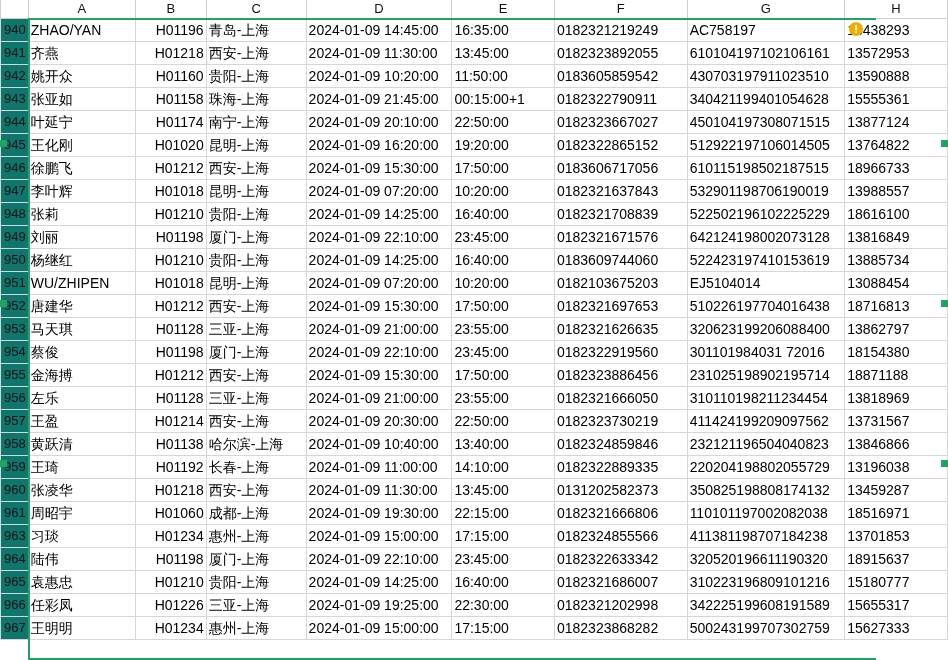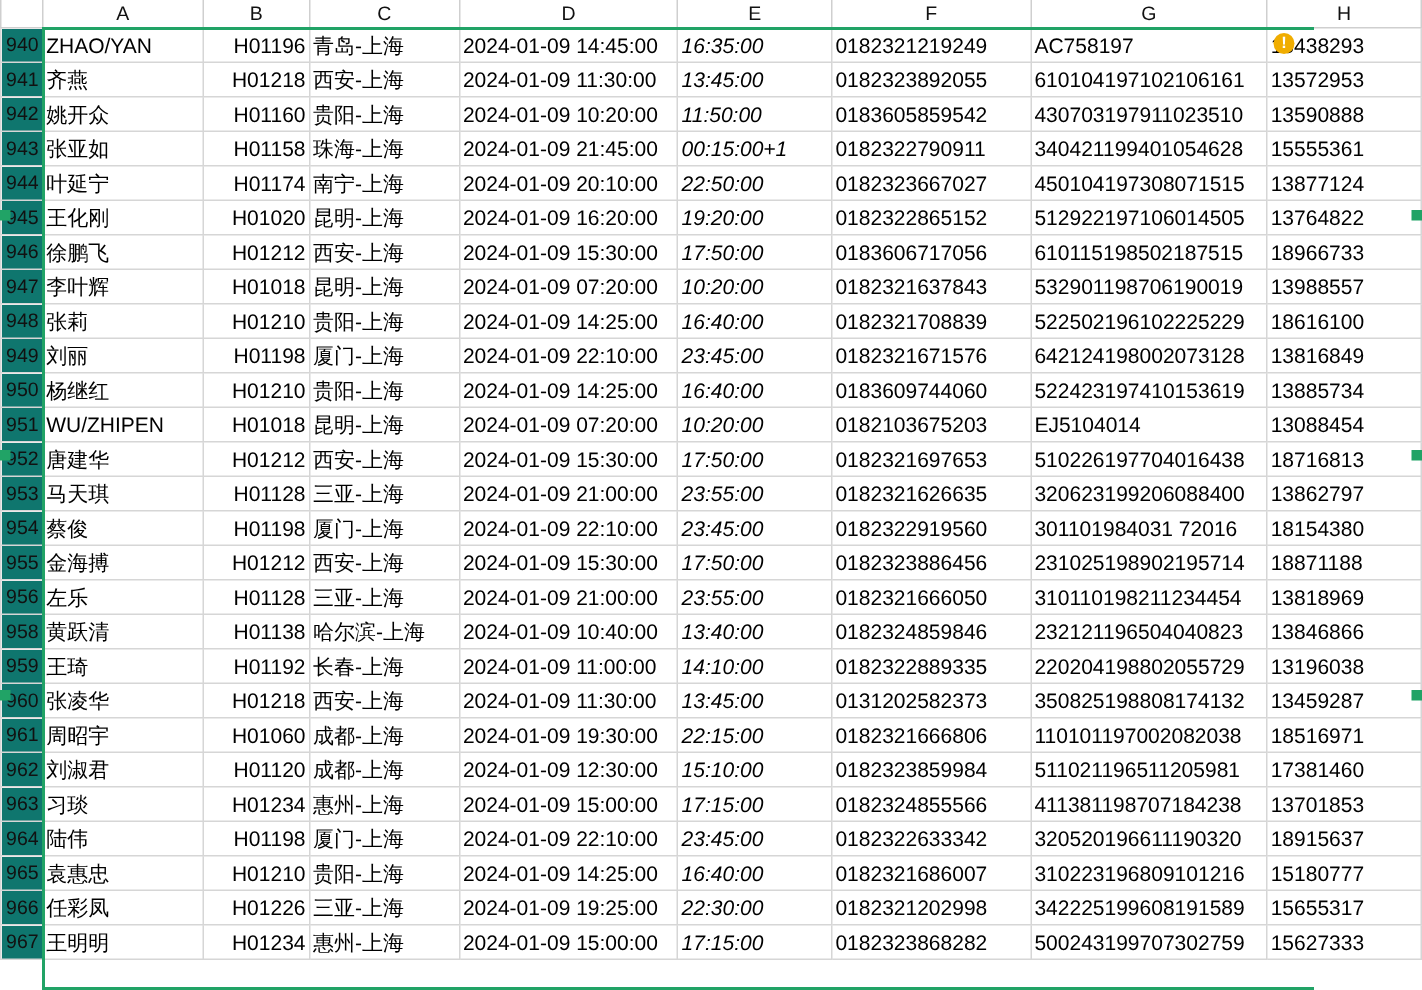--- a/index.html
+++ b/index.html
@@ -50,21 +50,21 @@
     padding-right: 3px;
     font-size: 13px;
     border: 1px solid #cfcfcf;
     border-left: none;
     width: 28px;
   }
   td.c-a { width: 112px; text-align: left; margin-left: 20px; }
   td.c-b { width: 74px;  text-align: right; }
   td.c-c { width: 104px; text-align: left; }
   td.c-d { width: 148px; text-align: left; }
-  td.c-e { width: 108px; text-align: left; font-style: italic; }
+  td.c-e { width: 108px; text-align: left; }
   td.c-f { width: 138px; text-align: left; }
   td.c-g { width: 160px; text-align: left; }
   td.c-h { width: 110px; text-align: left; }
 
   th.h-rownum { width: 28px; background: #ffffff; border-left:none; }
   th.h-a { width: 112px; }
   th.h-b { width: 74px; }
   th.h-c { width: 104px; }
   th.h-d { width: 148px; }
   th.h-e { width: 108px; }
@@ -308,20 +308,31 @@
           <td class="c-a">左乐</td>
           <td class="c-b">H01128</td>
           <td class="c-c">三亚-上海</td>
           <td class="c-d">2024-01-09 21:00:00</td>
           <td class="c-e">23:55:00</td>
           <td class="c-f">0182321666050</td>
           <td class="c-g">310110198211234454</td>
           <td class="c-h">13818969</td>
         </tr>
         <tr>
+          <td class="rownum">957</td>
+          <td class="c-a">王盈</td>
+          <td class="c-b">H01214</td>
+          <td class="c-c">西安-上海</td>
+          <td class="c-d">2024-01-09 20:30:00</td>
+          <td class="c-e">22:50:00</td>
+          <td class="c-f">0182323730219</td>
+          <td class="c-g">411424199209097562</td>
+          <td class="c-h">13731567</td>
+        </tr>
+        <tr>
           <td class="rownum">958</td>
           <td class="c-a">黄跃清</td>
           <td class="c-b">H01138</td>
           <td class="c-c">哈尔滨-上海</td>
           <td class="c-d">2024-01-09 10:40:00</td>
           <td class="c-e">13:40:00</td>
           <td class="c-f">0182324859846</td>
           <td class="c-g">232121196504040823</td>
           <td class="c-h">13846866</td>
         </tr>
@@ -352,31 +363,20 @@
           <td class="c-a">周昭宇</td>
           <td class="c-b">H01060</td>
           <td class="c-c">成都-上海</td>
           <td class="c-d">2024-01-09 19:30:00</td>
           <td class="c-e">22:15:00</td>
           <td class="c-f">0182321666806</td>
           <td class="c-g">110101197002082038</td>
           <td class="c-h">18516971</td>
         </tr>
         <tr>
-          <td class="rownum">962</td>
-          <td class="c-a">刘淑君</td>
-          <td class="c-b">H01120</td>
-          <td class="c-c">成都-上海</td>
-          <td class="c-d">2024-01-09 12:30:00</td>
-          <td class="c-e">15:10:00</td>
-          <td class="c-f">0182323859984</td>
-          <td class="c-g">511021196511205981</td>
-          <td class="c-h">17381460</td>
-        </tr>
-        <tr>
           <td class="rownum">963</td>
           <td class="c-a">习琰</td>
           <td class="c-b">H01234</td>
           <td class="c-c">惠州-上海</td>
           <td class="c-d">2024-01-09 15:00:00</td>
           <td class="c-e">17:15:00</td>
           <td class="c-f">0182324855566</td>
           <td class="c-g">411381198707184238</td>
           <td class="c-h">13701853</td>
         </tr>

